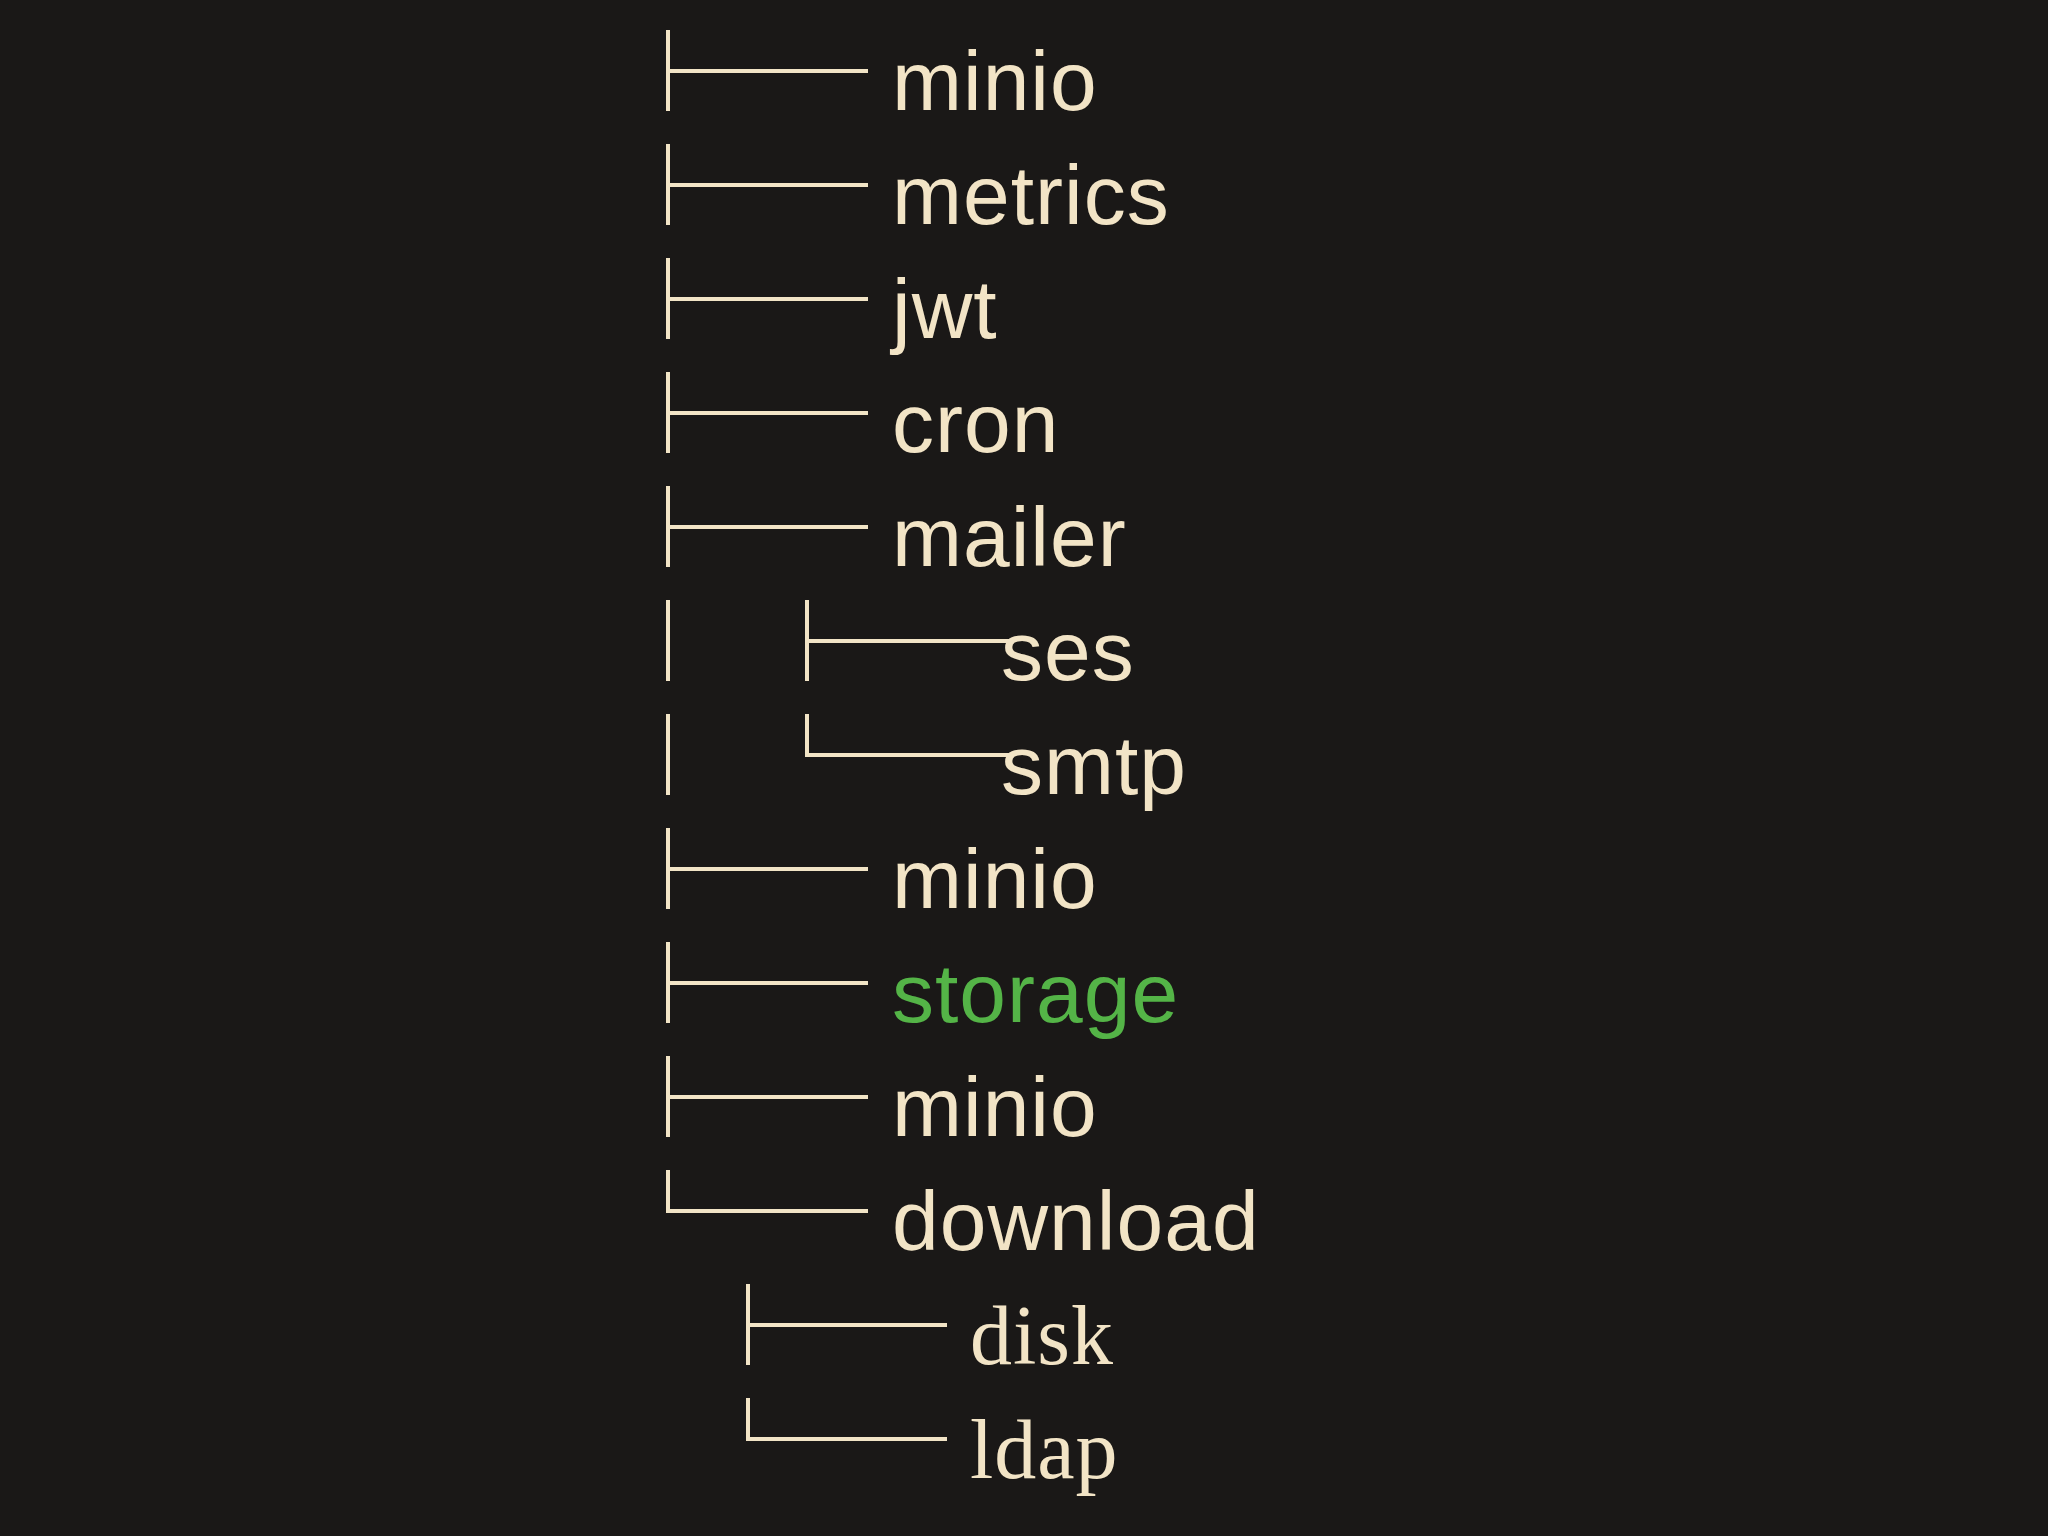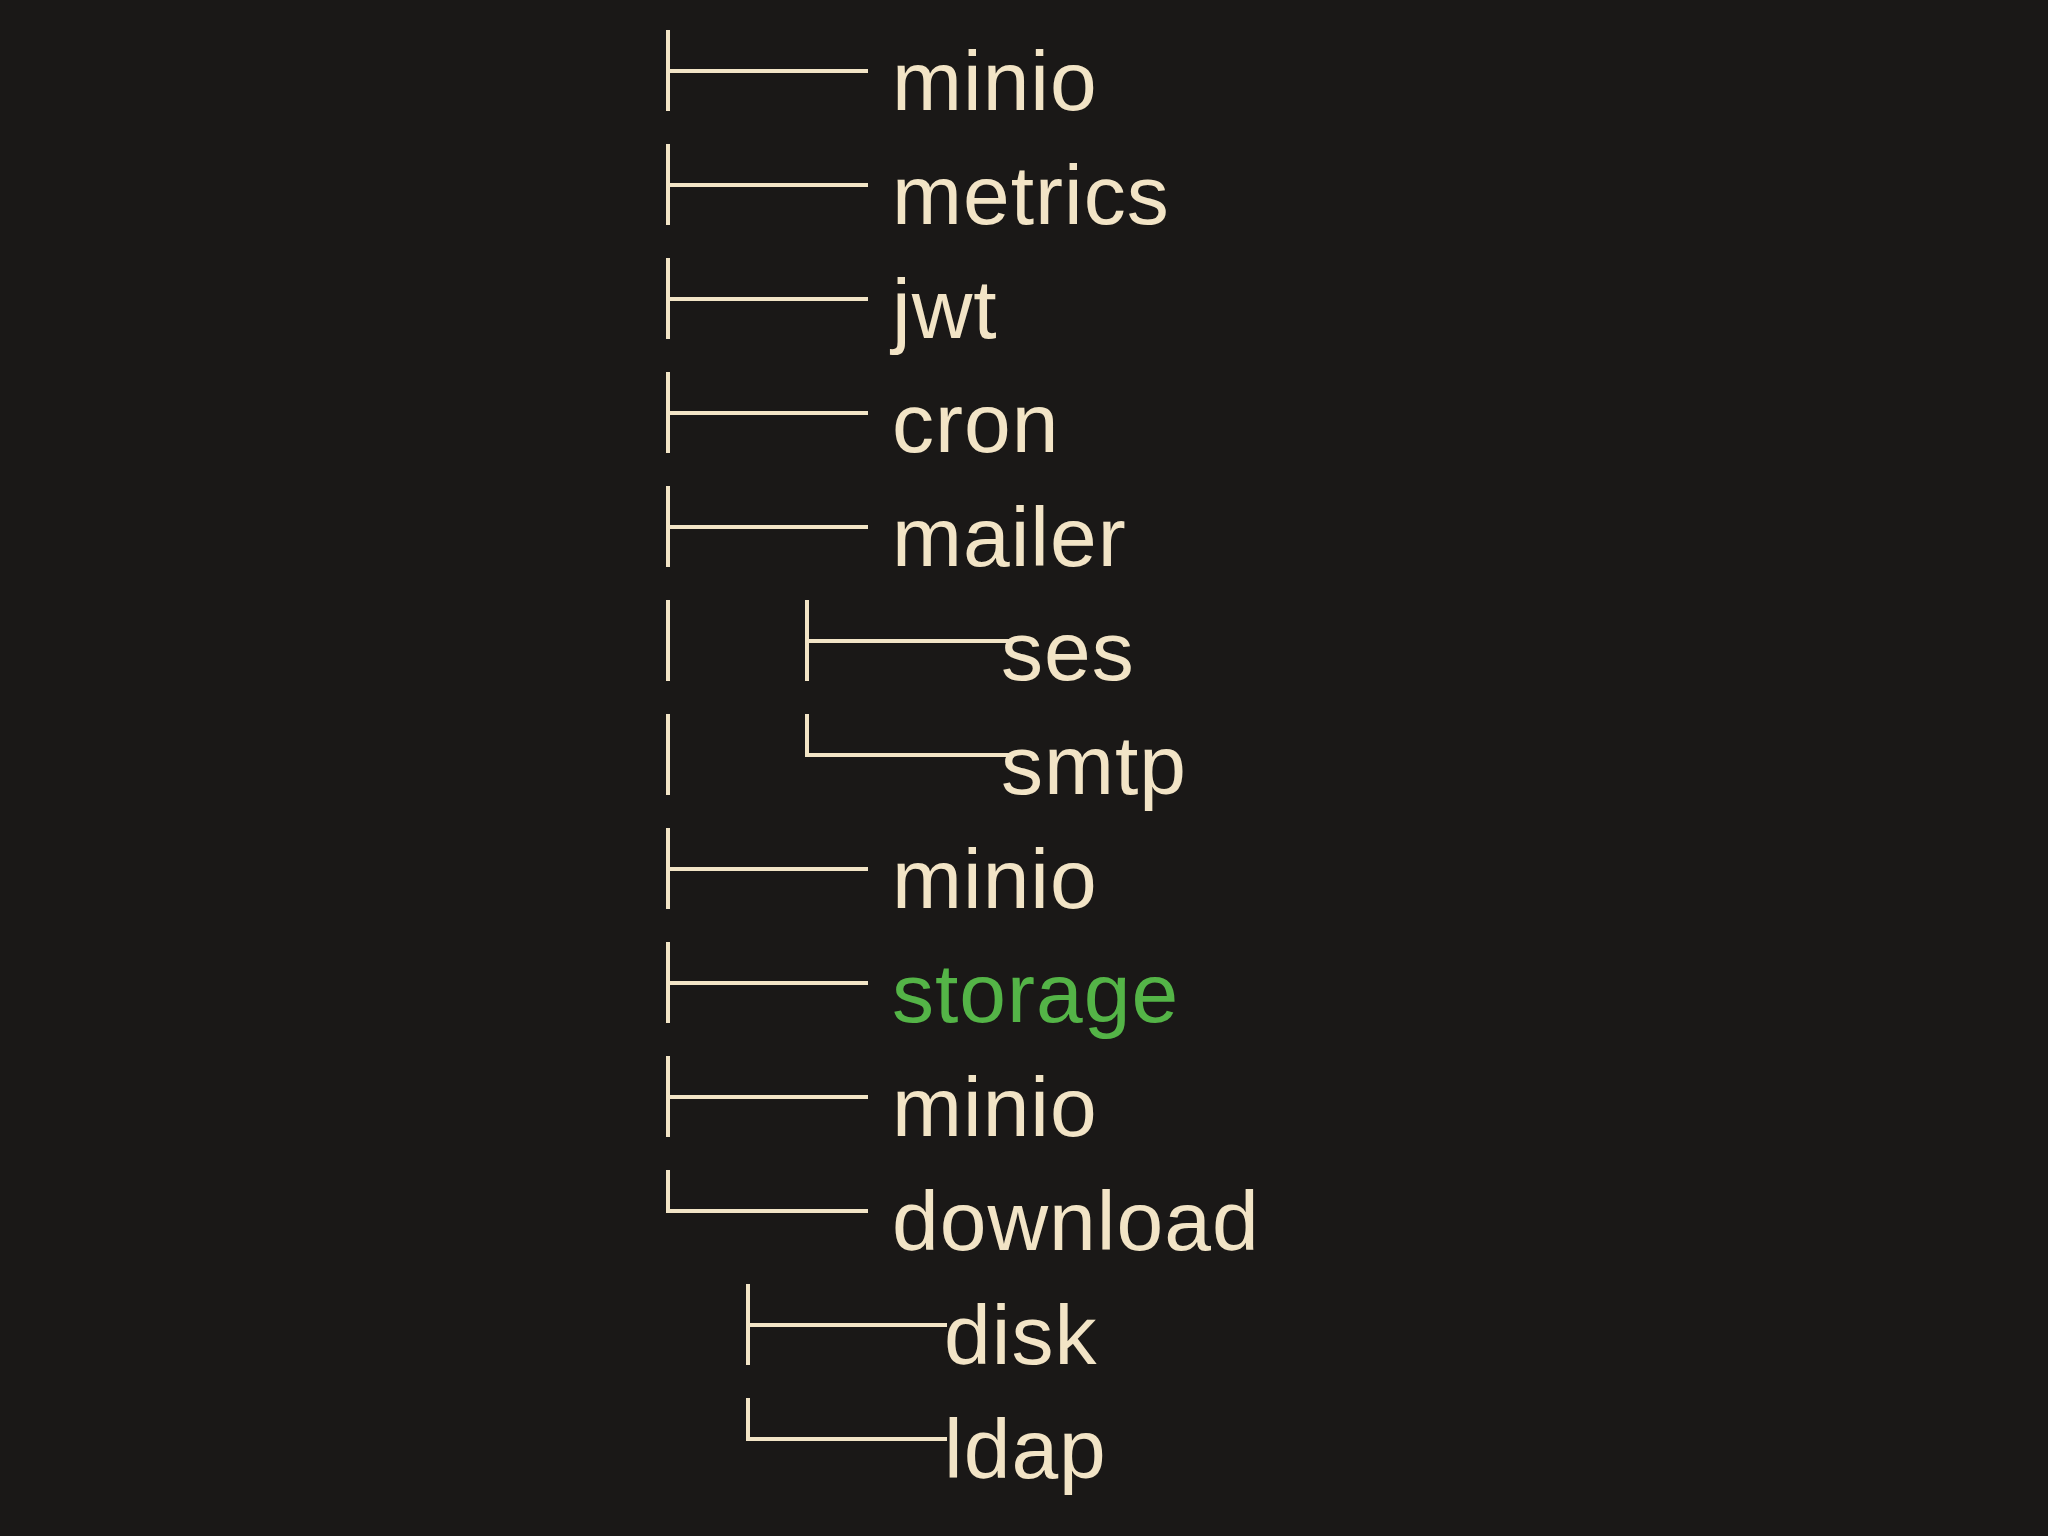--- a/index.html
+++ b/index.html
@@ -36,21 +36,21 @@
     transform:translateY(-50%);
     font-size:84px;
     font-weight:300;
     letter-spacing:1px;
     color:var(--ink);
     white-space:nowrap;
   }
   .lbl.hl{color:var(--highlight);}
   .l-root{left:892px;}
   .l-sub1{left:1001px;}
-  .l-sub2{left:944px;}
+  .l-sub2{left:970px;font-family:Liberation Serif, serif;}
 </style>
 </head>
 <body>
 
 <div class="stage">
 
   <div class="row" style="--yc:71px">
     <i class="vseg full x-root"></i>
     <i class="hseg h-root"></i>
     <span class="lbl l-root">minio</span>

